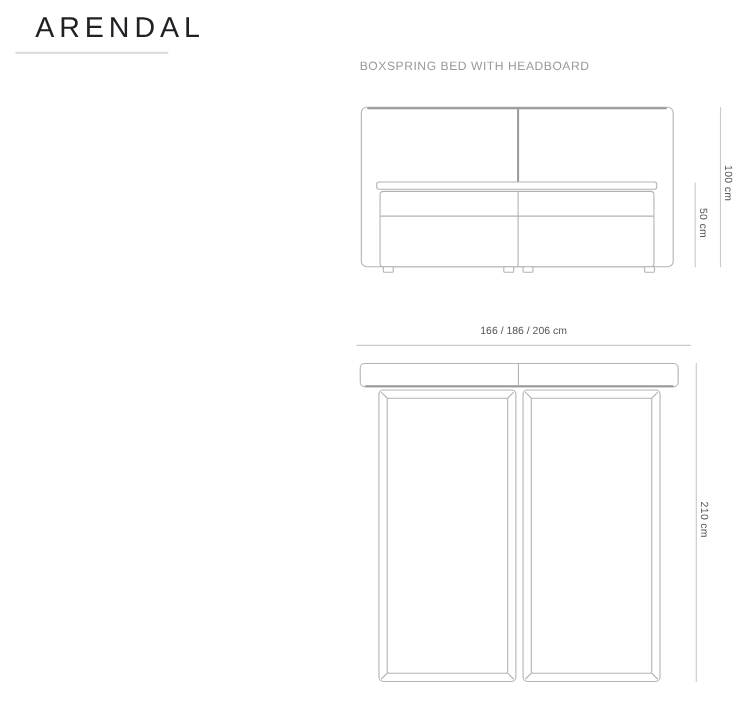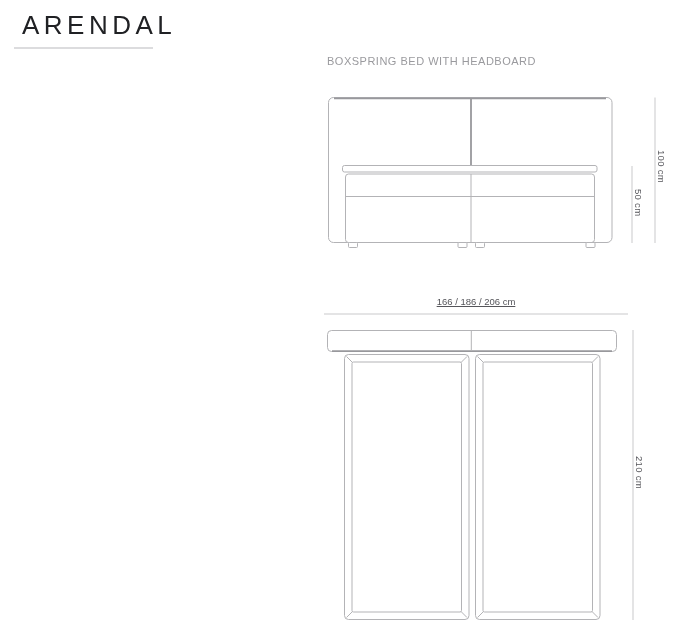--- a/index.html
+++ b/index.html
@@ -8,21 +8,21 @@
     width: 680px;
     height: 640px;
     background: #ffffff;
     overflow: hidden;
     font-family: "Liberation Sans", "DejaVu Sans", sans-serif;
   }
 
   
   .title {
     position: absolute;
-    left: 22px; top: 10px;
+    left: 32px; top: 10px;
     font-size: 26px;
     font-weight: 500;
     letter-spacing: 4.5px;
     color: var(--title-text, #202124);
     white-space: nowrap;
   }
   .title-underline {
     position: absolute;
     left: 14px; top: 47px;
     width: 139px; height: 2px;
@@ -117,16 +117,16 @@
 
     <g>
       <rect class="ln-fill" x="155.5" y="44.5" width="124.5" height="265" rx="4"></rect>
       <rect class="ln" x="163" y="52" width="109.5" height="250" rx="1.5"></rect>
       <path class="ln" d="M157.5 46.5 L 163.5 52.5 M278 46.5 L 272 52.5 M157.5 307.5 L 163.5 301.5 M278 307.5 L 272 301.5"></path>
     </g>
 
     <path class="dim" d="M313 20 V 310"></path>
   </svg>
 
-  <div class="dim-label-h" style="left:324px; top:296px; width:304px; text-align:center;text-decoration:underline;">166 / 186 / 206 cm</div>
+  <div class="dim-label-h" style="left:324px; top:296px; width:304px; text-align:center;">166 / 186 / 206 cm</div>
   <div class="dim-label-v" style="left:634px; top:456px;">210 cm</div>
 
 </div>
 
 </body></html>

